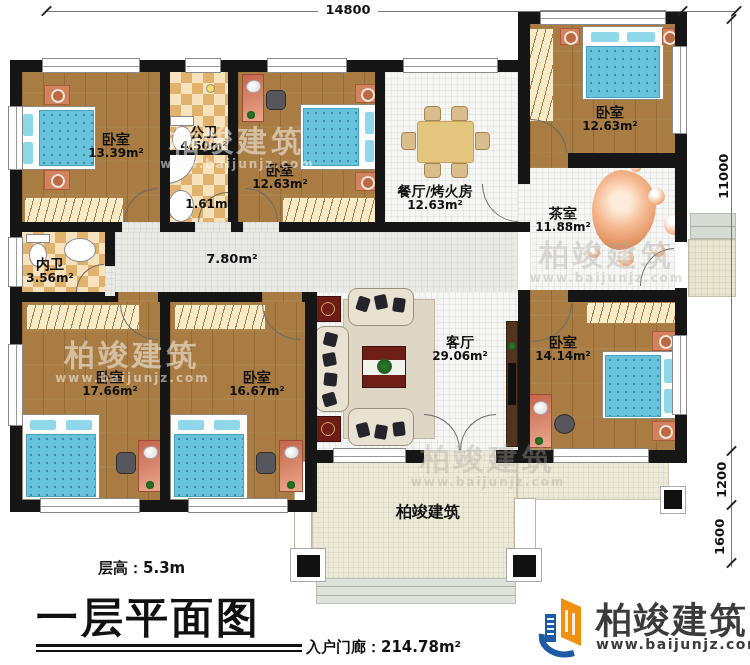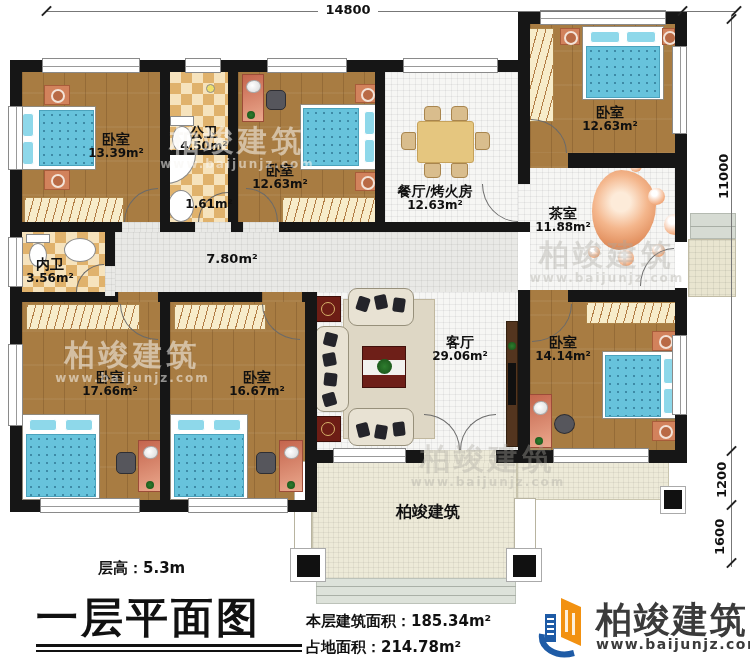--- a/index.html
+++ b/index.html
@@ -373,25 +373,22 @@
   <div class="dimlabel vlabel" style="left:716px;top:140px;height:72px;">11000</div>
   <div class="dimlabel vlabel" style="left:714px;top:458px;height:44px;">1200</div>
   <div class="dimlabel vlabel" style="left:712px;top:514px;height:46px;">1600</div>
 
   <div class="infotext" style="left:98px;top:559px;">
     <span>层高：</span><span>5.3m</span>
   </div>
   <div style="left:36px;top:590px;font-size:42px;font-weight:bold;color:#111;letter-spacing:3px;z-index:60;">一层平面图</div>
   <div style="left:36px;top:644px;width:266px;height:3px;background:#111;z-index:60;"></div>
   <div style="left:36px;top:650px;width:266px;height:1.5px;background:#111;z-index:60;"></div>
-  <div class="infotext" style="left:306px;top:612px;">
-    <span>本层建筑面积：</span><span>185.34m²</span>
-  </div>
   <div class="infotext" style="left:306px;top:638px;">
-    <span>占地面积：</span><span>214.78m²</span>
+    <span>入户门廊：</span><span>214.78m²</span>
   </div>
 
   <div style="left:536px;top:594px;width:56px;height:64px;z-index:60;">
     <svg width="56" height="64" viewBox="0 0 56 64">
       <path d="M6 40 C4 54 20 64 38 59" fill="none" stroke="#1e5ba6" stroke-width="6"></path>
       <rect x="9" y="20" width="11" height="28" fill="#1e5ba6"></rect>
       <rect x="11" y="24" width="7" height="2" fill="#fff"></rect>
         <rect x="11" y="29" width="7" height="2" fill="#fff"></rect>
         <rect x="11" y="34" width="7" height="2" fill="#fff"></rect>
         <rect x="11" y="39" width="7" height="2" fill="#fff"></rect>

